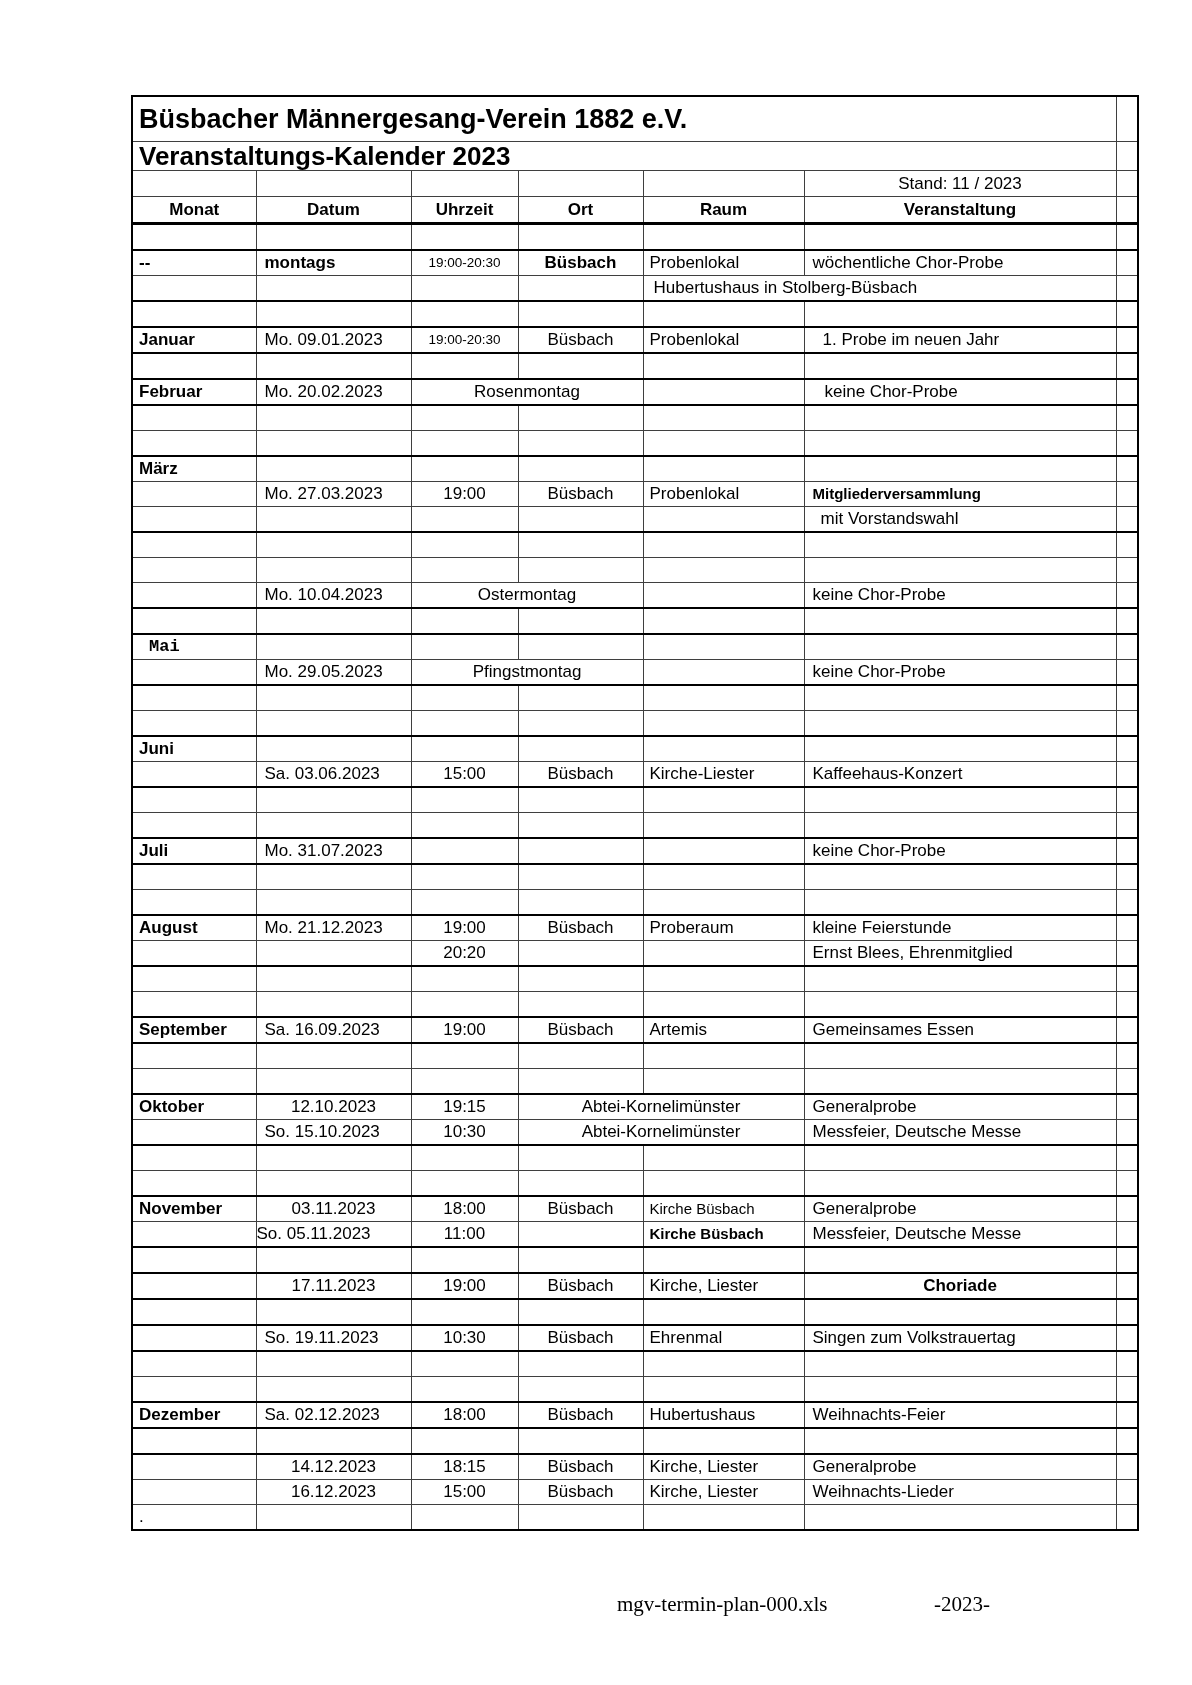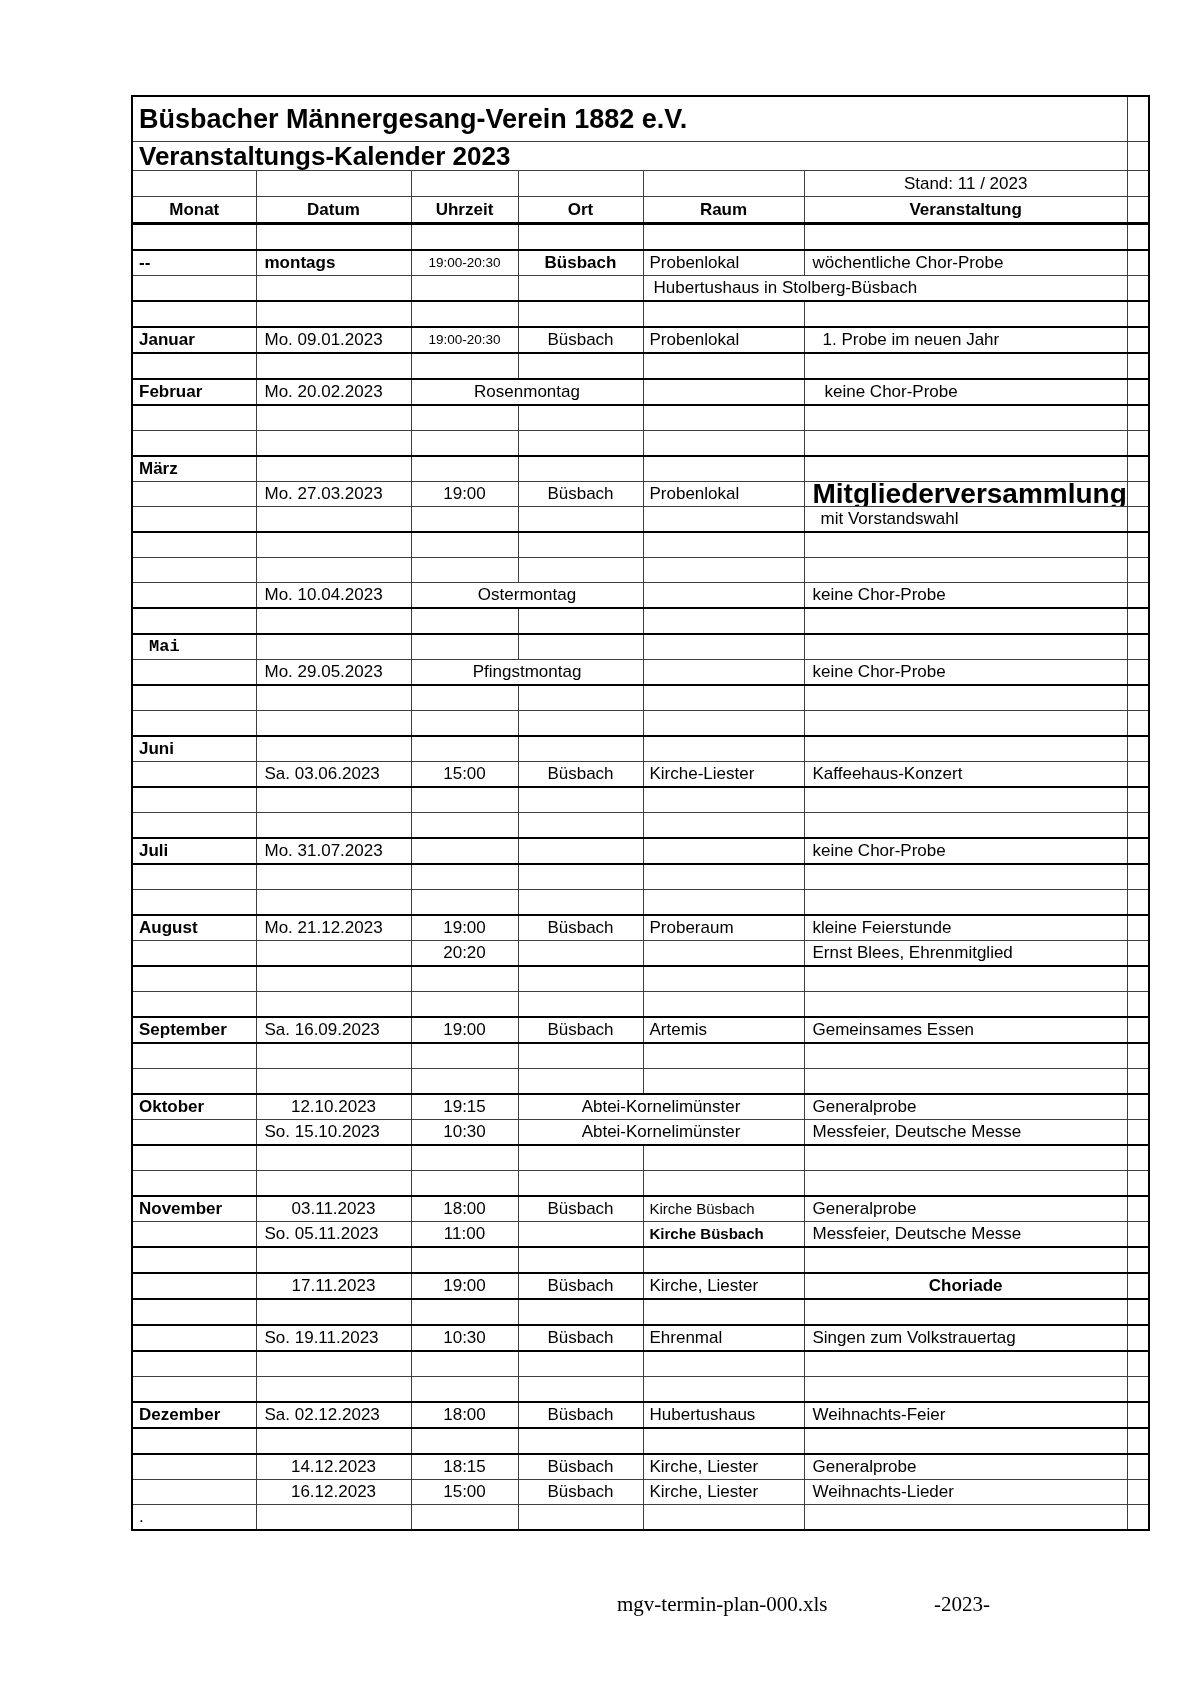--- a/index.html
+++ b/index.html
@@ -166,21 +166,21 @@
           <td></td>
           <td></td>
           <td class="nc"></td>
         </tr>
         <tr>
           <td style="padding-left: 6px;"></td>
           <td style="padding-left: 8px;">Mo. 27.03.2023</td>
           <td style="text-align: center;">19:00</td>
           <td style="text-align: center;">Büsbach</td>
           <td style="padding-left: 6px;">Probenlokal</td>
-          <td style="padding-left: 8px; font-weight: 700; font-size: 28px;">Mitgliederversammlung</td>
+          <td style="padding-left: 8px; font-weight: 700; font-size: 15px;">Mitgliederversammlung</td>
           <td class="nc"></td>
         </tr>
         <tr>
           <td style="padding-left: 6px;"></td>
           <td style="padding-left: 8px;"></td>
           <td style="text-align: center;"></td>
           <td style="text-align: center;"></td>
           <td style="padding-left: 6px;"></td>
           <td style="padding-left: 16px;">mit Vorstandswahl</td>
           <td class="nc"></td>
@@ -419,21 +419,21 @@
           <td style="padding-left: 6px; font-weight: 700;">November</td>
           <td style="text-align: center;">03.11.2023</td>
           <td style="text-align: center;">18:00</td>
           <td style="text-align: center;">Büsbach</td>
           <td style="padding-left: 6px; font-size: 15px;">Kirche Büsbach</td>
           <td style="padding-left: 8px;">Generalprobe</td>
           <td class="nc"></td>
         </tr>
         <tr>
           <td style="padding-left: 6px;"></td>
-          <td style="padding-left: 8px;">So. 05.11.2023</td>
+          <td style="padding-left: 0;">So. 05.11.2023</td>
           <td style="text-align: center;">11:00</td>
           <td style="text-align: center;"></td>
           <td style="padding-left: 6px; font-weight: 700; font-size: 15px;">Kirche Büsbach</td>
           <td style="padding-left: 8px;">Messfeier, Deutsche Messe</td>
           <td class="nc"></td>
         </tr>
         <tr class="bt">
           <td></td>
           <td></td>
           <td></td>

